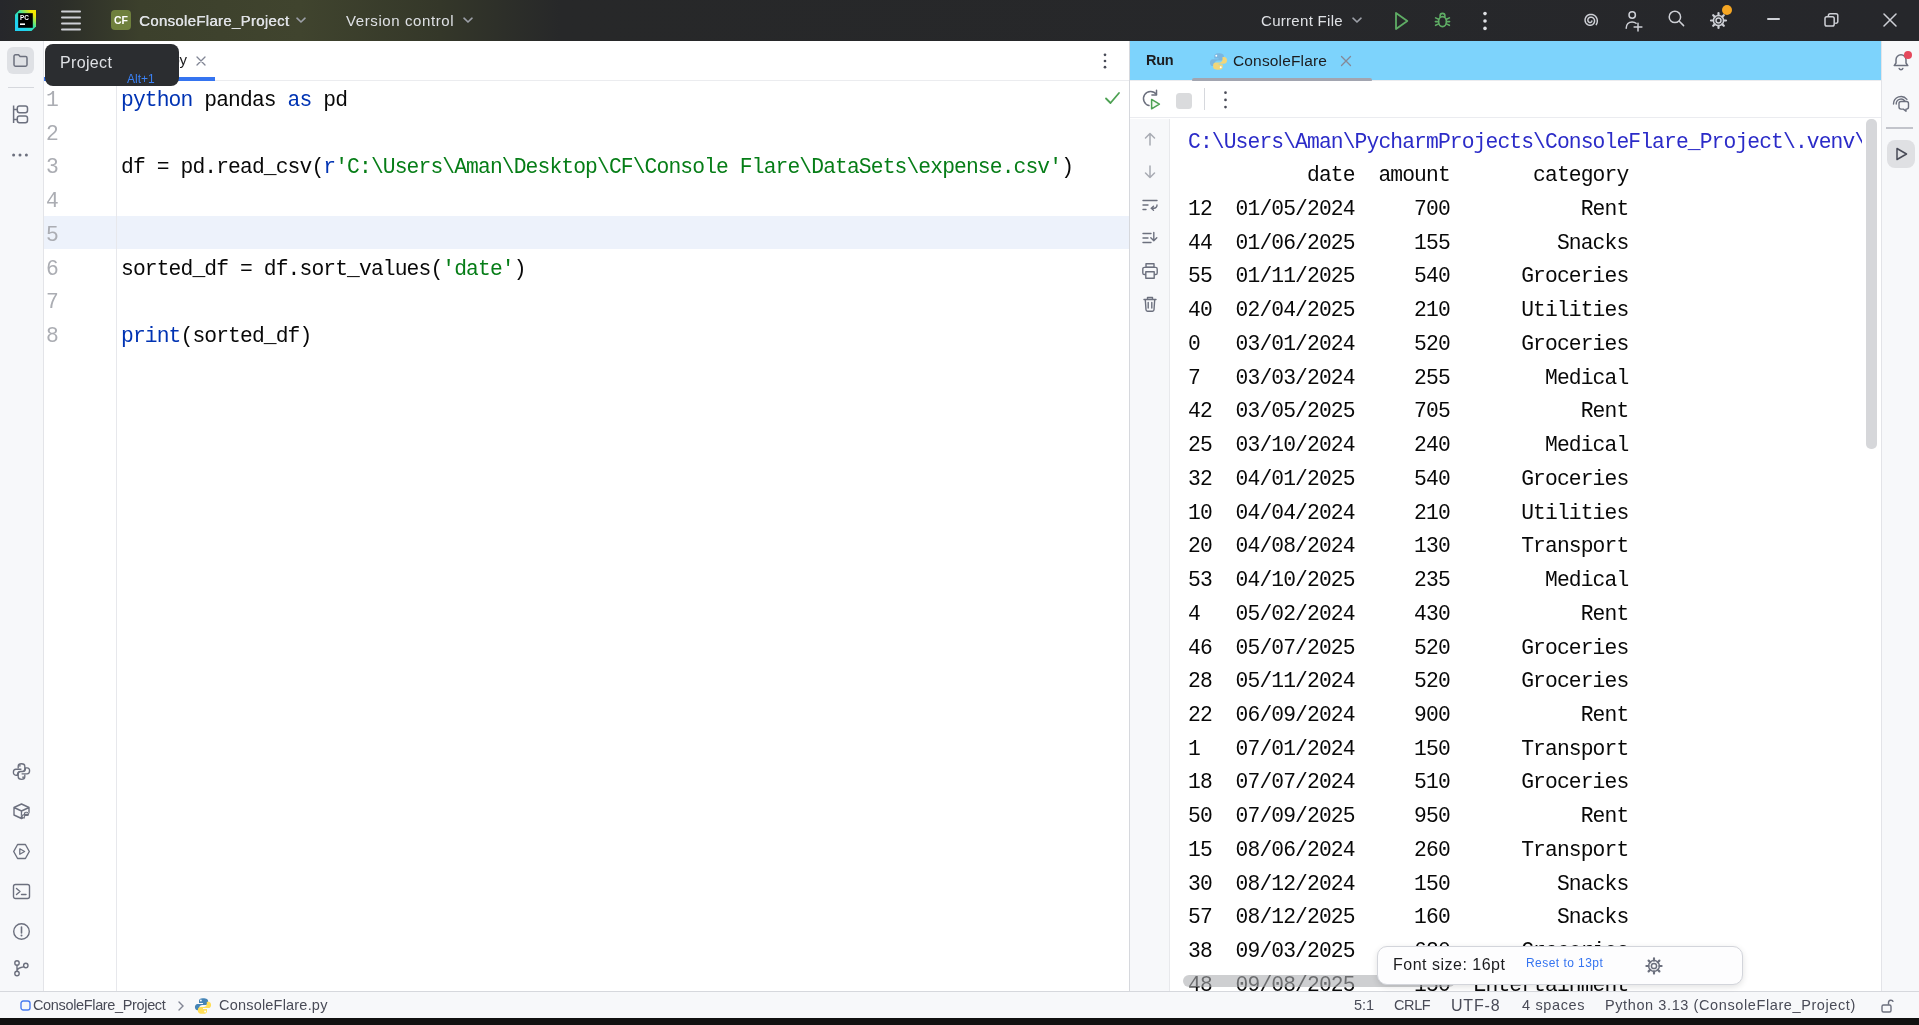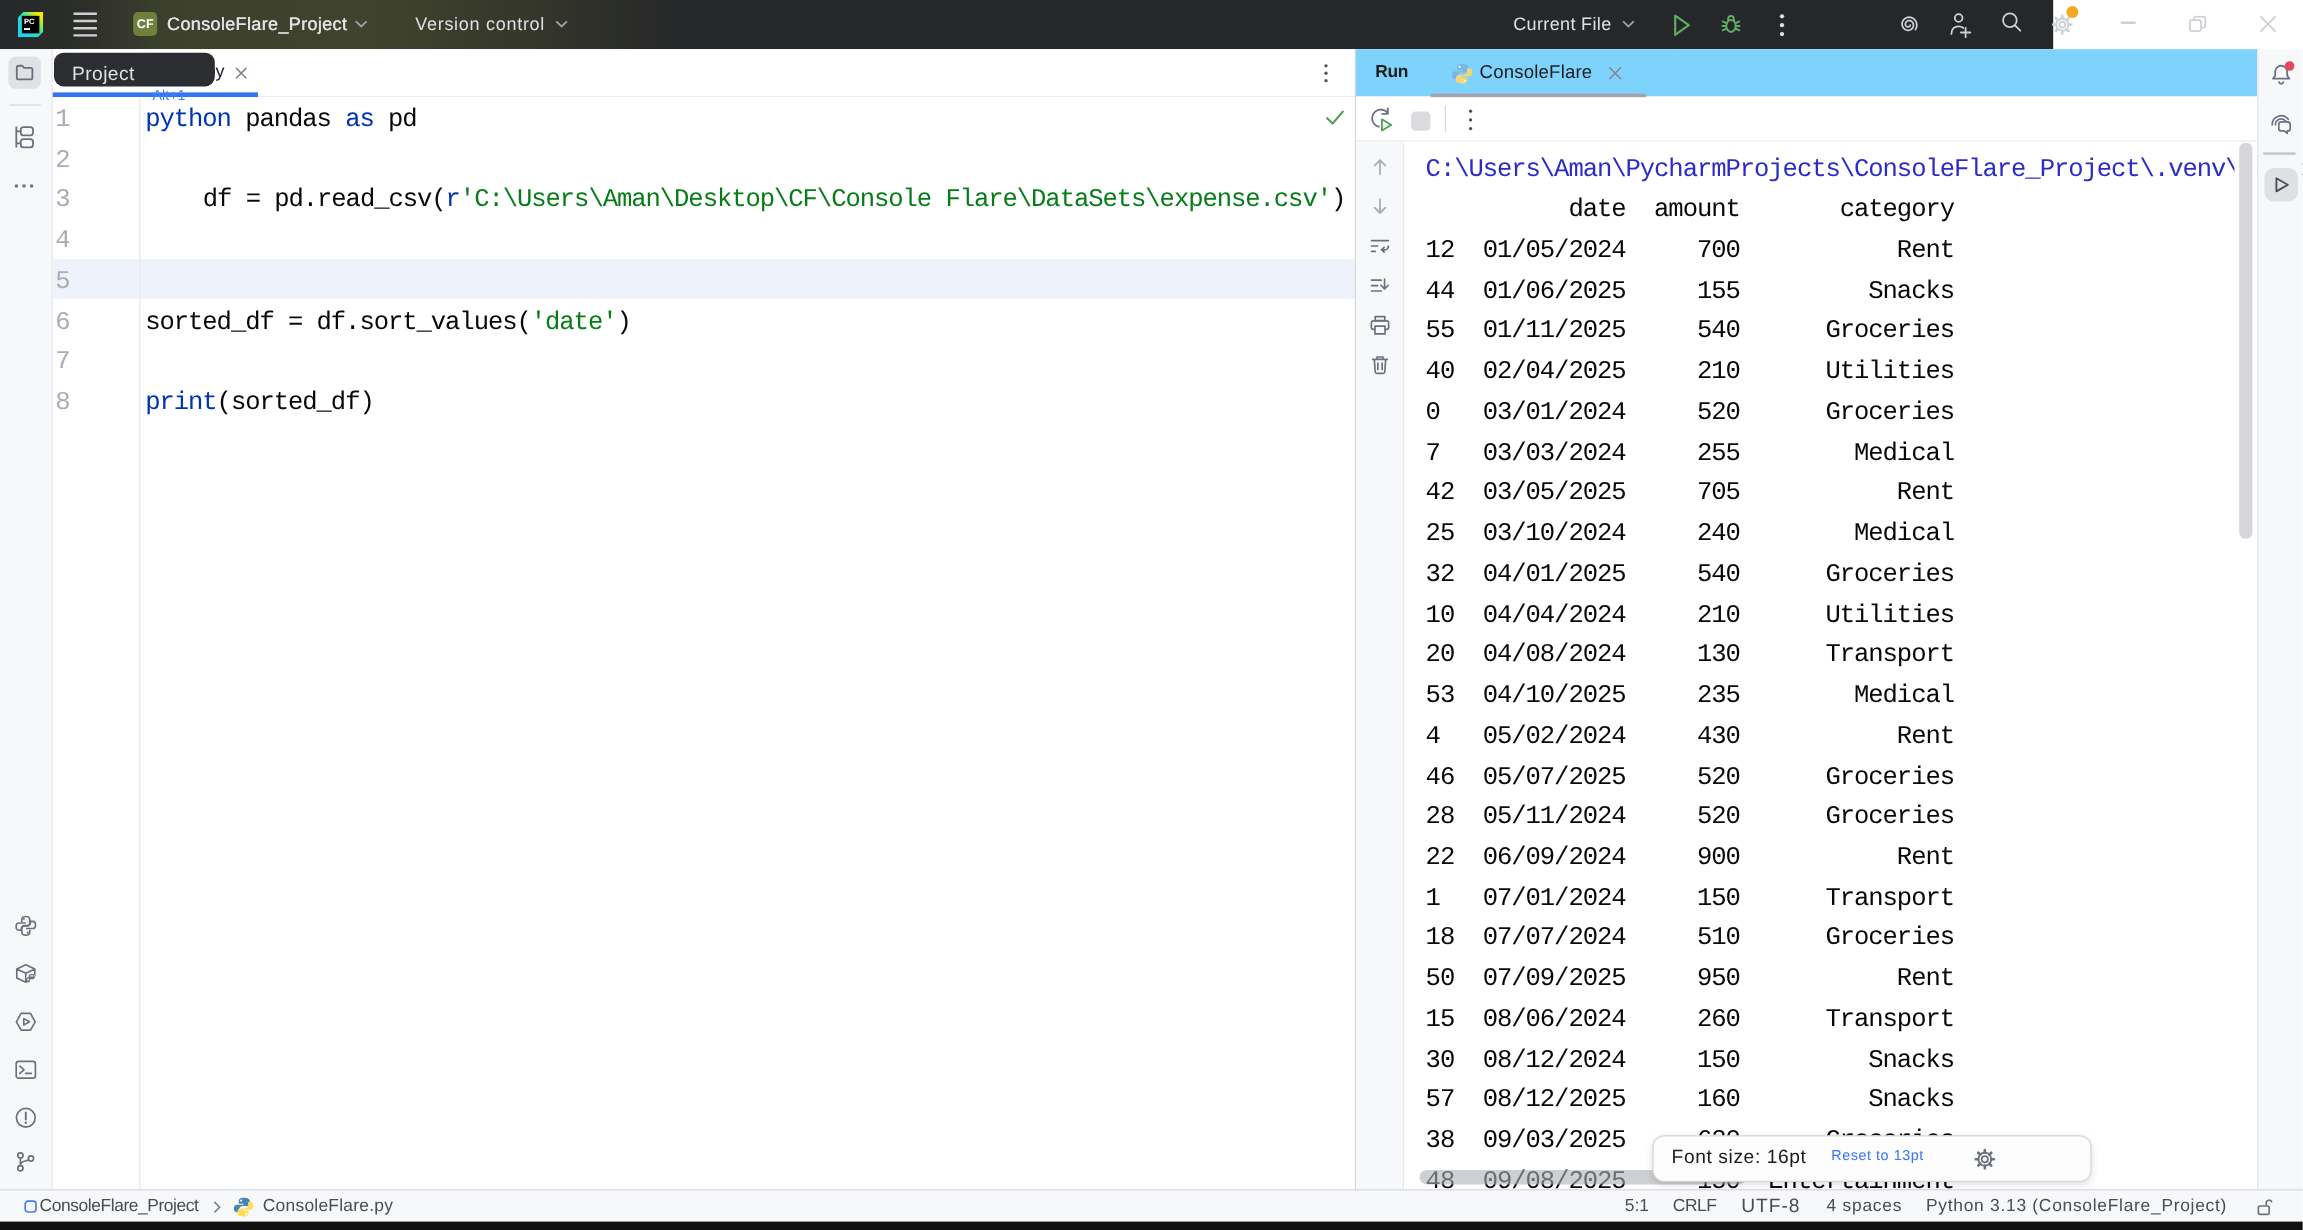--- a/index.html
+++ b/index.html
@@ -2,21 +2,21 @@
 <html><head>
 <meta charset="utf-8">
 <style>
   * { margin:0; padding:0; box-sizing:border-box; }
   html,body { width:1919px; height:1025px; overflow:hidden; background:#fff;
     font-family:"Liberation Sans", sans-serif; }
   .abs { position:absolute; }
   #app { position:relative; width:1919px; height:1025px; }
 
   
-  #titlebar { position:absolute; left:0; top:0; width:1711px; height:41px;
+  #titlebar { position:absolute; left:0; top:0; width:1919px; height:41px;
     background:linear-gradient(90deg,#26272b 0px,#2b2d28 60px,#3c402c 140px,#40442e 300px,#343729 440px,#272829 560px,#26272b 100%);
   }
   .tbtext { color:#dfe1e5; font-size:15px; }
 
   
   #activitybar { position:absolute; left:0; top:41px; width:44px; height:950px;
     background:#f7f8fa; border-right:1px solid #e3e4e8; }
   #tabbar { position:absolute; left:44px; top:41px; width:1086px; height:40px;
     background:#fff; border-bottom:1px solid #ebecef; }
   #editor { position:absolute; left:44px; top:81px; width:1085px; height:910px; background:#fff; }
@@ -255,21 +255,21 @@
     <div class="gut" style="left:0; top:3.0px;">1</div>
     <div class="gut" style="left:0; top:36.7px;">2</div>
     <div class="gut" style="left:0; top:70.4px;">3</div>
     <div class="gut" style="left:0; top:104.1px;">4</div>
     <div class="gut" style="left:0; top:137.8px;">5</div>
     <div class="gut" style="left:0; top:171.5px;">6</div>
     <div class="gut" style="left:0; top:205.2px;">7</div>
     <div class="gut" style="left:0; top:238.9px;">8</div>
 
     <div class="codeline blk" style="left:77px; top:3px;" id="cl1"><span class="kw">python</span> pandas <span class="kw">as</span> pd</div>
-    <div class="codeline blk" style="left:77px; top:70.4px;margin-left:48px;">df = pd.read_csv(<span class="kw">r</span><span class="str">'C:\Users\Aman\Desktop\CF\Console Flare\DataSets\expense.csv'</span>)</div>
+    <div class="codeline blk" style="left:77px; top:70.4px;">df = pd.read_csv(<span class="kw">r</span><span class="str">'C:\Users\Aman\Desktop\CF\Console Flare\DataSets\expense.csv'</span>)</div>
     <div class="codeline blk" style="left:77px; top:171.5px;">sorted_df = df.sort_values(<span class="str">'date'</span>)</div>
     <div class="codeline blk" style="left:77px; top:238.9px;"><span class="kw">print</span>(sorted_df)</div>
 
     <svg class="abs" style="left:1060px; top:9px;" width="17" height="16" viewBox="0 0 17 16">
         <path d="M2 8.5 L6.5 13 L15 3" fill="none" stroke="#4da153" stroke-width="1.8" stroke-linecap="round" stroke-linejoin="round"></path>
       </svg>
   </div>
 
   <div id="vsep"></div>
 
@@ -431,21 +431,21 @@
     <span class="abs" style="left:1605px; top:5px; font-size:14.5px; letter-spacing:0.6px; color:#494b57;">Python 3.13 (ConsoleFlare_Project)</span>
     <svg class="abs" style="left:1879px; top:6px;" width="16" height="16" viewBox="0 0 16 16">
       <g fill="none" stroke="#6c707e" stroke-width="1.4">
         <rect x="3" y="7" width="9" height="7" rx="1.5"></rect>
         <path d="M9.5 6.8 V4.6 a2.4 2.4 0 0 1 4.7 -0.7"></path>
       </g>
     </svg>
   </div>
   <div id="blackstrip"></div>
 
-  <div class="abs" id="tt-project" style="left:45px; top:44px; width:134px; height:28px; background:#2b2d30; border-radius:8px; z-index:50;">
+  <div class="abs" id="tt-project" style="left:45px; top:44px; width:134px; height:42px; background:#2b2d30; border-radius:8px; z-index:50;">
     <span class="abs" style="left:15px; top:10px; color:#dfe1e5; font-size:16px; letter-spacing:0.35px;">Project</span>
     <span class="abs" style="left:82px; top:28px; color:#3b82f6; font-size:12px;">Alt+1</span>
   </div>
   <div class="abs" id="tt-font" style="left:1377px; top:946px; width:366px; height:39px; background:#fdfdfe; border:1px solid #d3d5db; border-radius:10px; box-shadow:0 2px 6px rgba(0,0,0,0.12); z-index:50;">
     <span class="abs" style="left:15px; top:9px; color:#1c1c1e; font-size:16px; letter-spacing:0.5px;">Font size: 16pt</span>
     <span class="abs" style="left:148px; top:9px; color:#3574f0; font-size:12px; letter-spacing:0.45px;">Reset to 13pt</span>
     <svg class="abs" style="left:266px; top:9px;" width="20" height="20" viewBox="0 0 20 20">
       <g fill="none" stroke="#6c707e" stroke-width="1.5" stroke-linecap="round">
         <circle cx="10" cy="10" r="2.6"></circle>
         <circle cx="10" cy="10" r="5.4"></circle>

